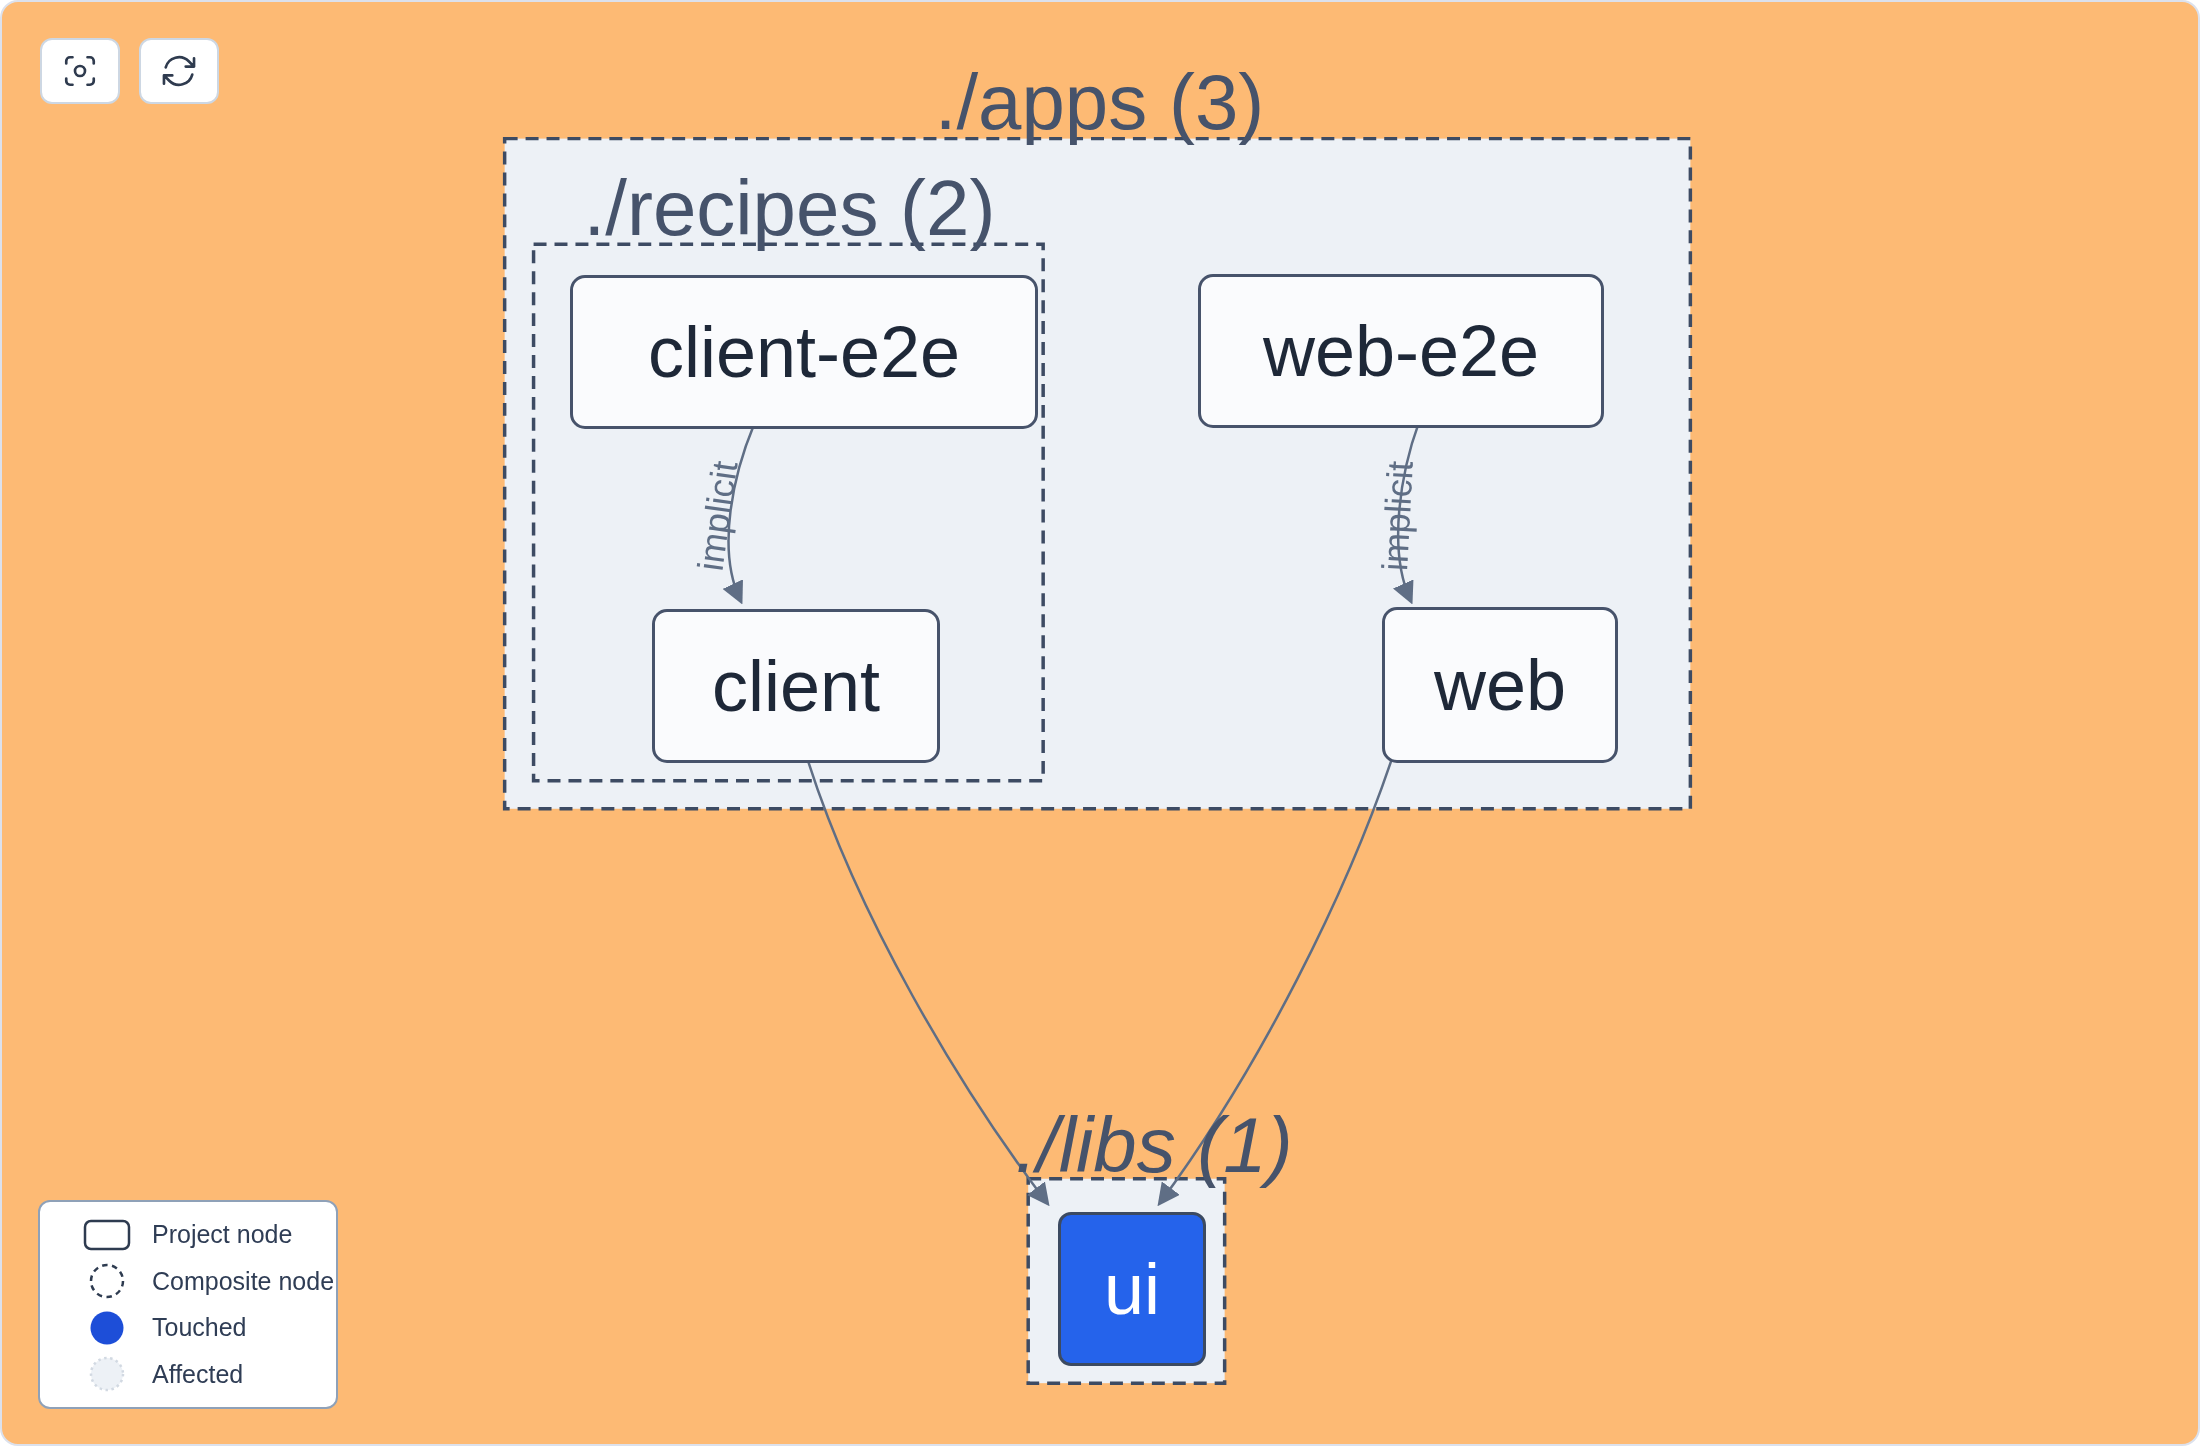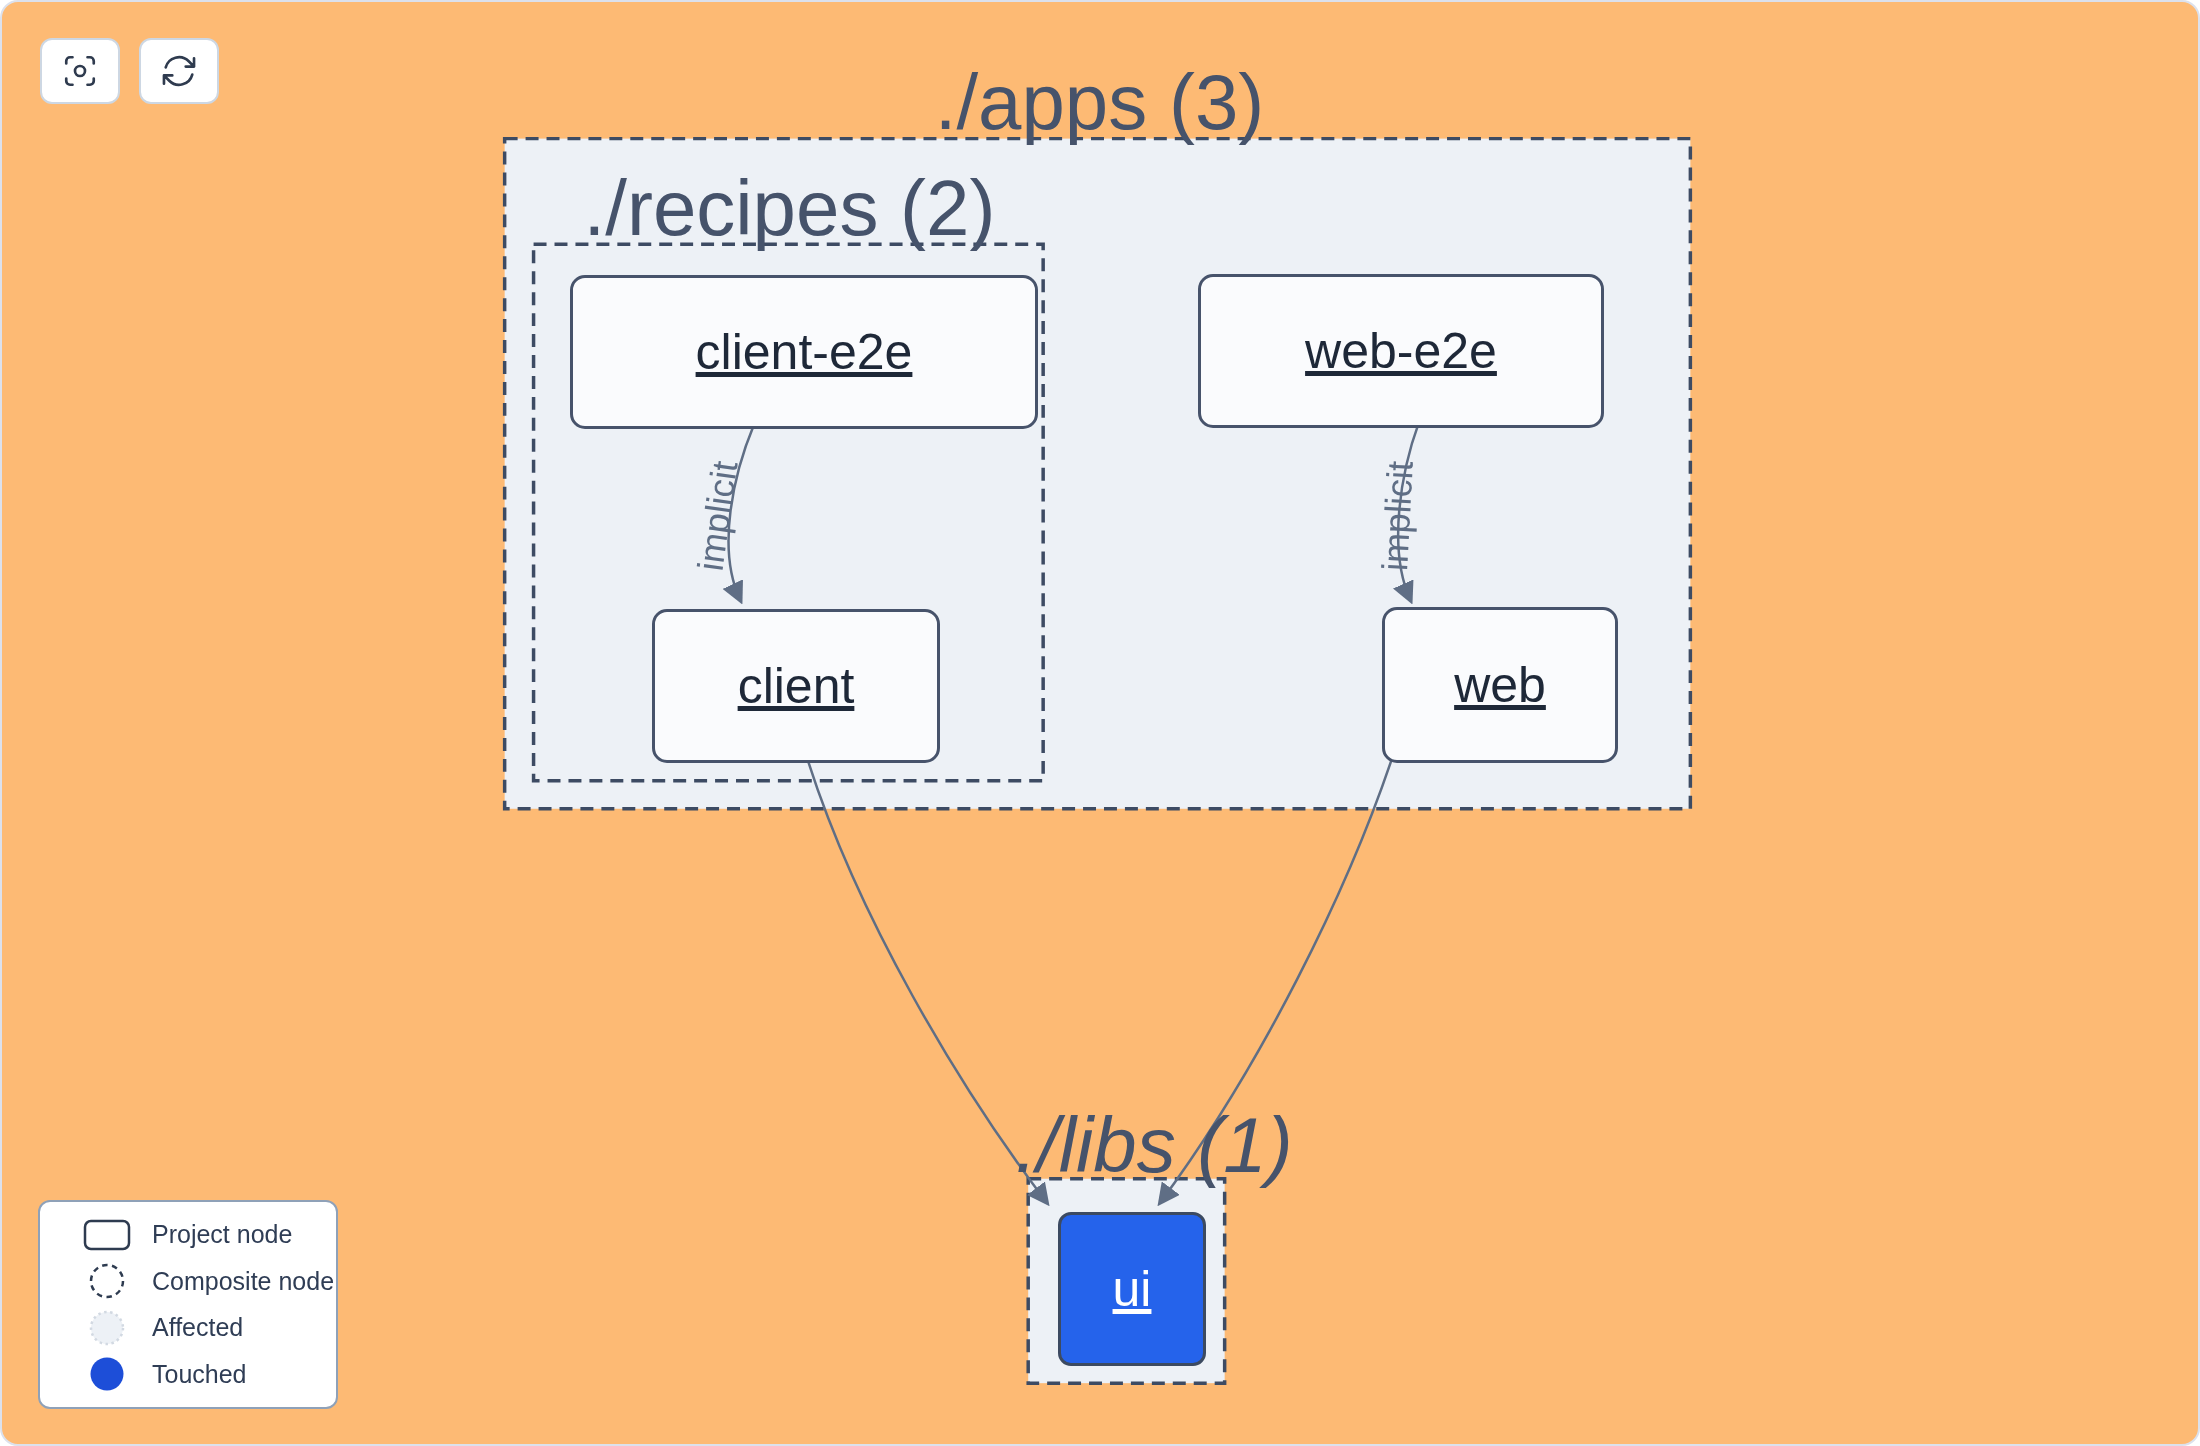--- a/index.html
+++ b/index.html
@@ -7,21 +7,21 @@
     border:2px solid var(--canvas-border,#dce1ec);border-radius:18px;box-sizing:border-box;overflow:hidden;}
   .graph-svg{position:absolute;left:0;top:0;width:100%;height:100%;}
   .composite-rect{fill:var(--container-fill,#edf1f6);stroke:var(--container-border,#3d4b63);
     stroke-width:3.5;stroke-dasharray:13 8;}
   .edge-path{fill:none;stroke:var(--edge,#5f6e85);stroke-width:2.5;marker-end:url(#arrowhead);}
   .arrowhead-shape{fill:var(--edge,#5f6e85);}
   .composite-title{position:absolute;text-align:center;font-size:78px;line-height:1;
     color:var(--container-title-text,#46536b);white-space:nowrap;}
   .node{position:absolute;display:flex;align-items:center;justify-content:center;
     background:var(--node-fill,#fafbfd);border:3px solid var(--node-border,#47536b);
-    border-radius:15px;font-size:50px;color:var(--node-text,#1e2838);white-space:nowrap;text-decoration:underline;}
+    border-radius:15px;font-size:72px;color:var(--node-text,#1e2838);white-space:nowrap;}
   .node.touched{background:var(--touched-node-fill,#2563eb);color:#ffffff;border-radius:13px;
     border-color:#3c4a61;}
   .edge-label{position:absolute;font-size:36px;color:var(--edge,#5f6e85);white-space:nowrap;}
   .toolbar{position:absolute;left:0;top:0;}
   .tool-btn{position:absolute;width:80px;height:66px;background:#ffffff;
     border:2px solid #cdd7e3;border-radius:12px;display:flex;align-items:center;justify-content:center;
     box-sizing:border-box;cursor:pointer;padding:0;}
   .tool-btn svg{stroke:#2f3b4f;fill:none;stroke-width:1.6;stroke-linecap:round;stroke-linejoin:round;}
   .legend{position:absolute;left:36px;top:1198px;width:300px;height:209px;background:#ffffff;
     border:2px solid var(--legend-border,#8fa1b8);border-radius:12px;box-sizing:border-box;
@@ -92,28 +92,28 @@
       <span class="legend-swatch">
         <svg width="40" height="40" viewBox="0 0 40 40">
           <circle cx="20" cy="20" r="16" fill="#ffffff" stroke="#2e3b50" stroke-width="2.5" stroke-dasharray="5.5 4.5"></circle>
         </svg>
       </span>
       <span class="legend-label">Composite node</span>
     </div>
     <div class="legend-row">
       <span class="legend-swatch">
         <svg width="40" height="40" viewBox="0 0 40 40">
+          <circle cx="20" cy="20" r="16.5" fill="#1d4ed8"></circle>
+        </svg>
+      </span>
+      <span class="legend-label">Touched</span>
+    </div>
+    <div class="legend-row">
+      <span class="legend-swatch">
+        <svg width="40" height="40" viewBox="0 0 40 40">
           <circle cx="20" cy="20" r="16" fill="#edf1f6" stroke="#d2d9e2" stroke-width="2.5" stroke-dasharray="2.5 3.5"></circle>
         </svg>
       </span>
       <span class="legend-label">Affected</span>
-    </div>
-    <div class="legend-row">
-      <span class="legend-swatch">
-        <svg width="40" height="40" viewBox="0 0 40 40">
-          <circle cx="20" cy="20" r="16.5" fill="#1d4ed8"></circle>
-        </svg>
-      </span>
-      <span class="legend-label">Touched</span>
     </div>
   </div>
 
 </div>
 
 </body></html>

